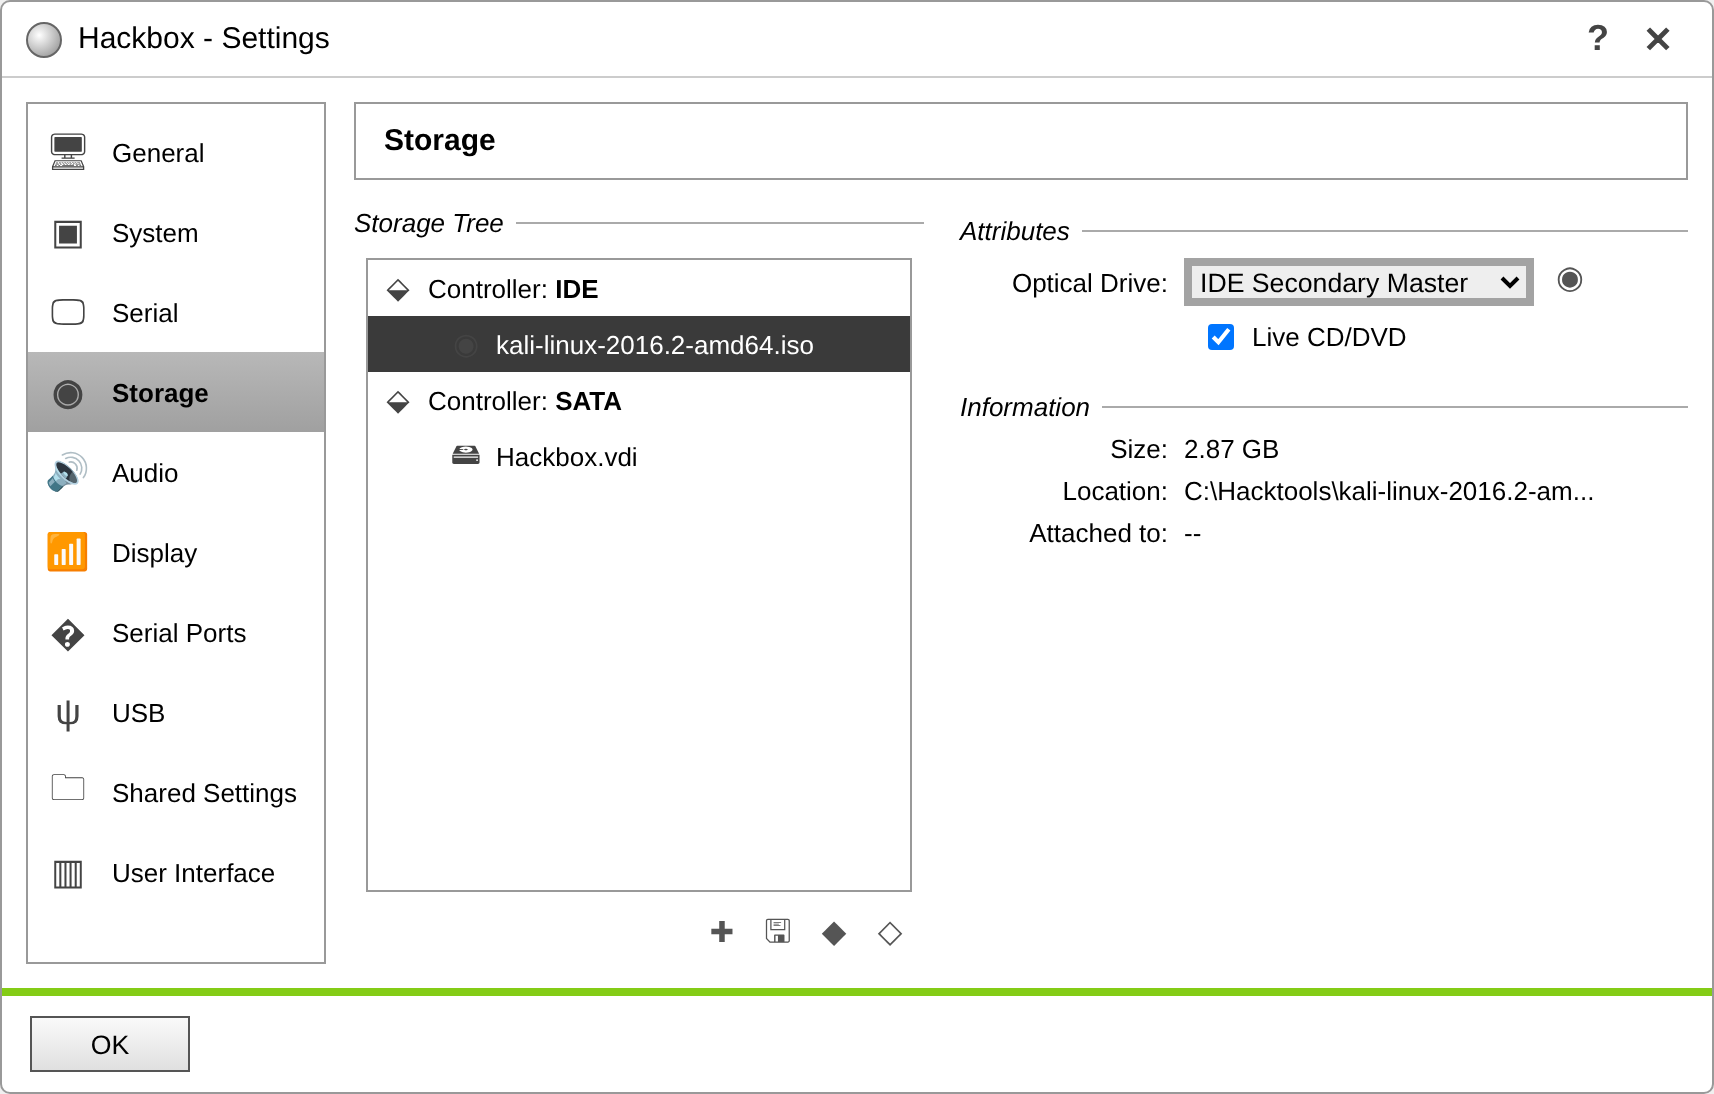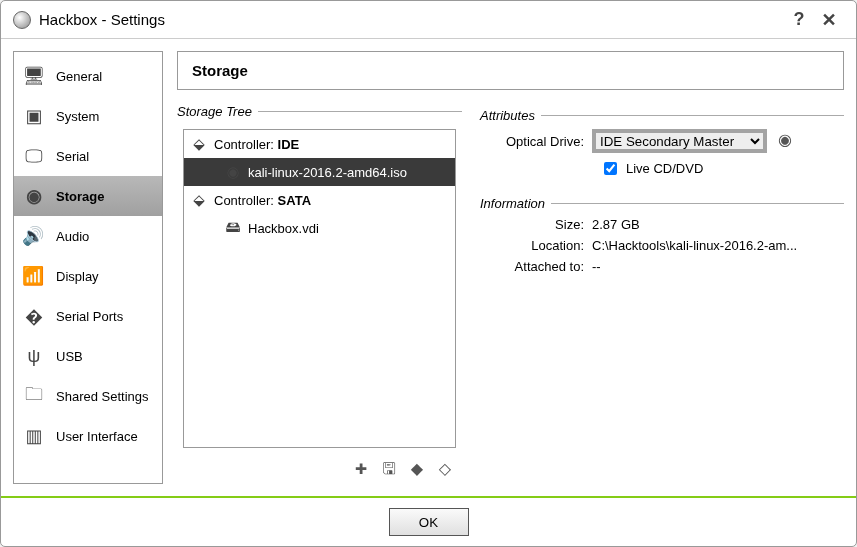--- a/index.html
+++ b/index.html
@@ -175,24 +175,24 @@
     color:#555;
   }
   .checkbox-row {
     display:flex;
     align-items:center;
     margin-left:120px;
     margin-top:6px;
     gap:6px;
   }
   .footer {
-    border-top:2px solid #84cc16;
+    border-top:4px solid #84cc16;
     padding:10px 14px;
     display:flex;
-    justify-content:center;
+    justify-content:flex-start;
     gap:8px;
   }
   .btn {
     min-width:80px;
     height:28px;
     border:1px solid #555;
     background:linear-gradient(#fafafa,#e0e0e0);
     cursor:pointer;
   }
   .section-head {

